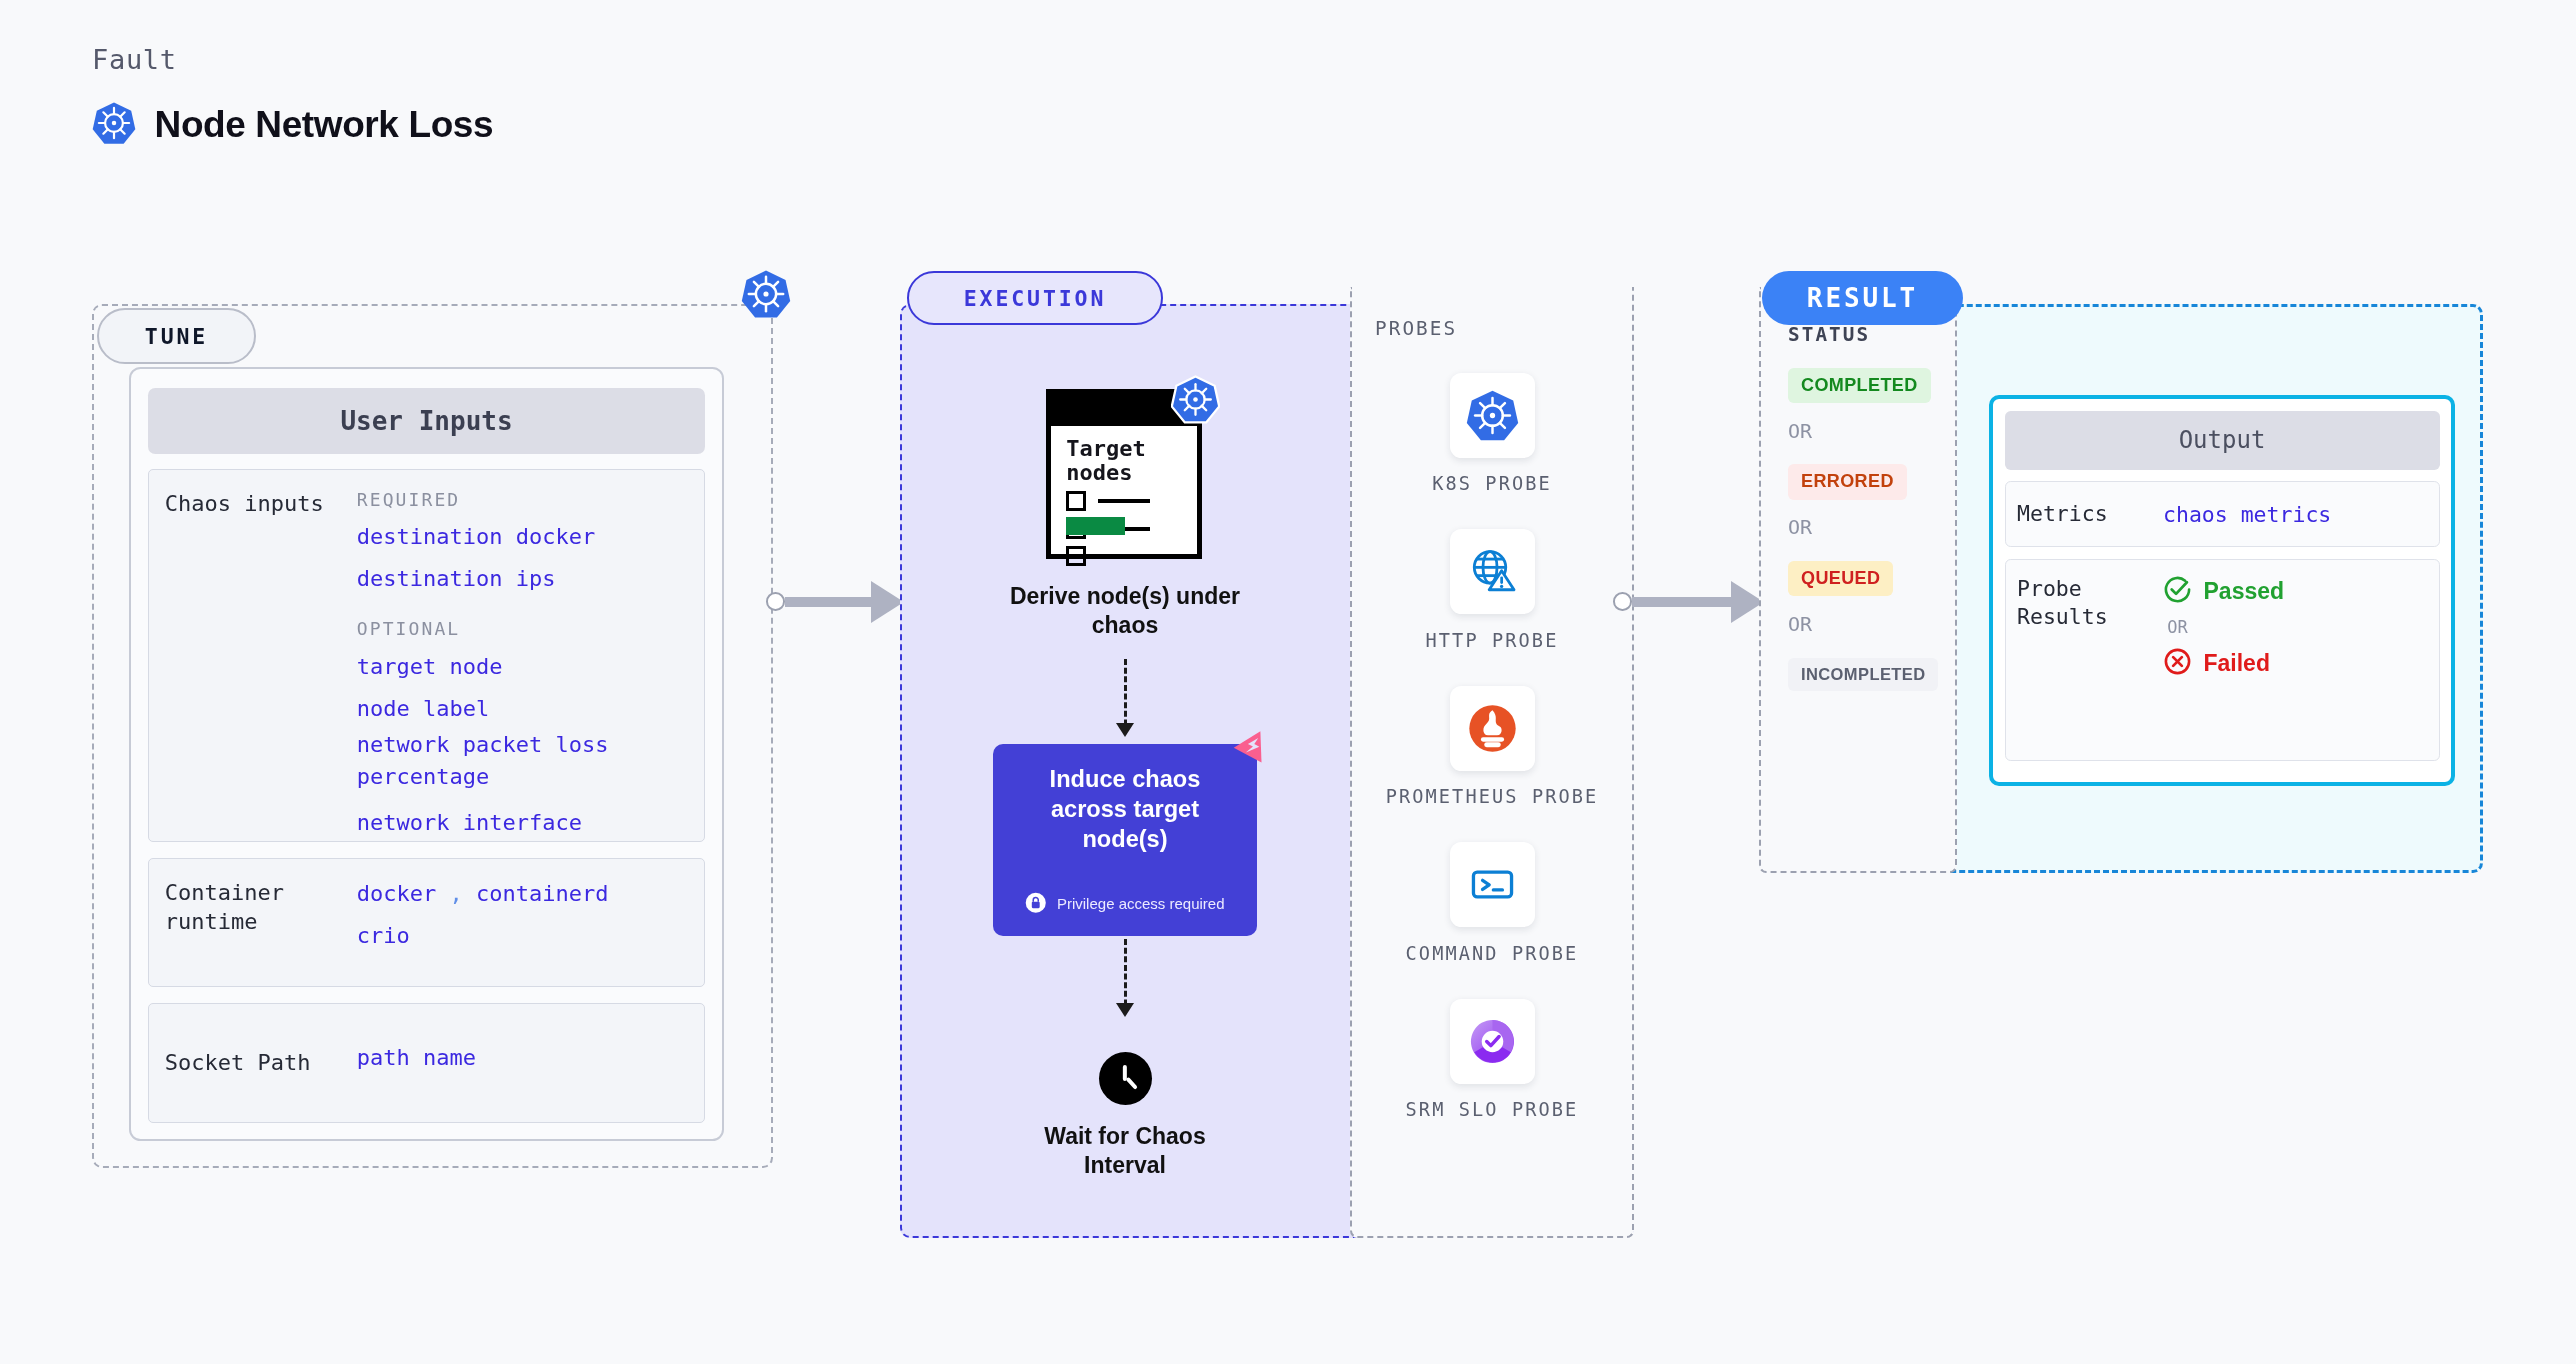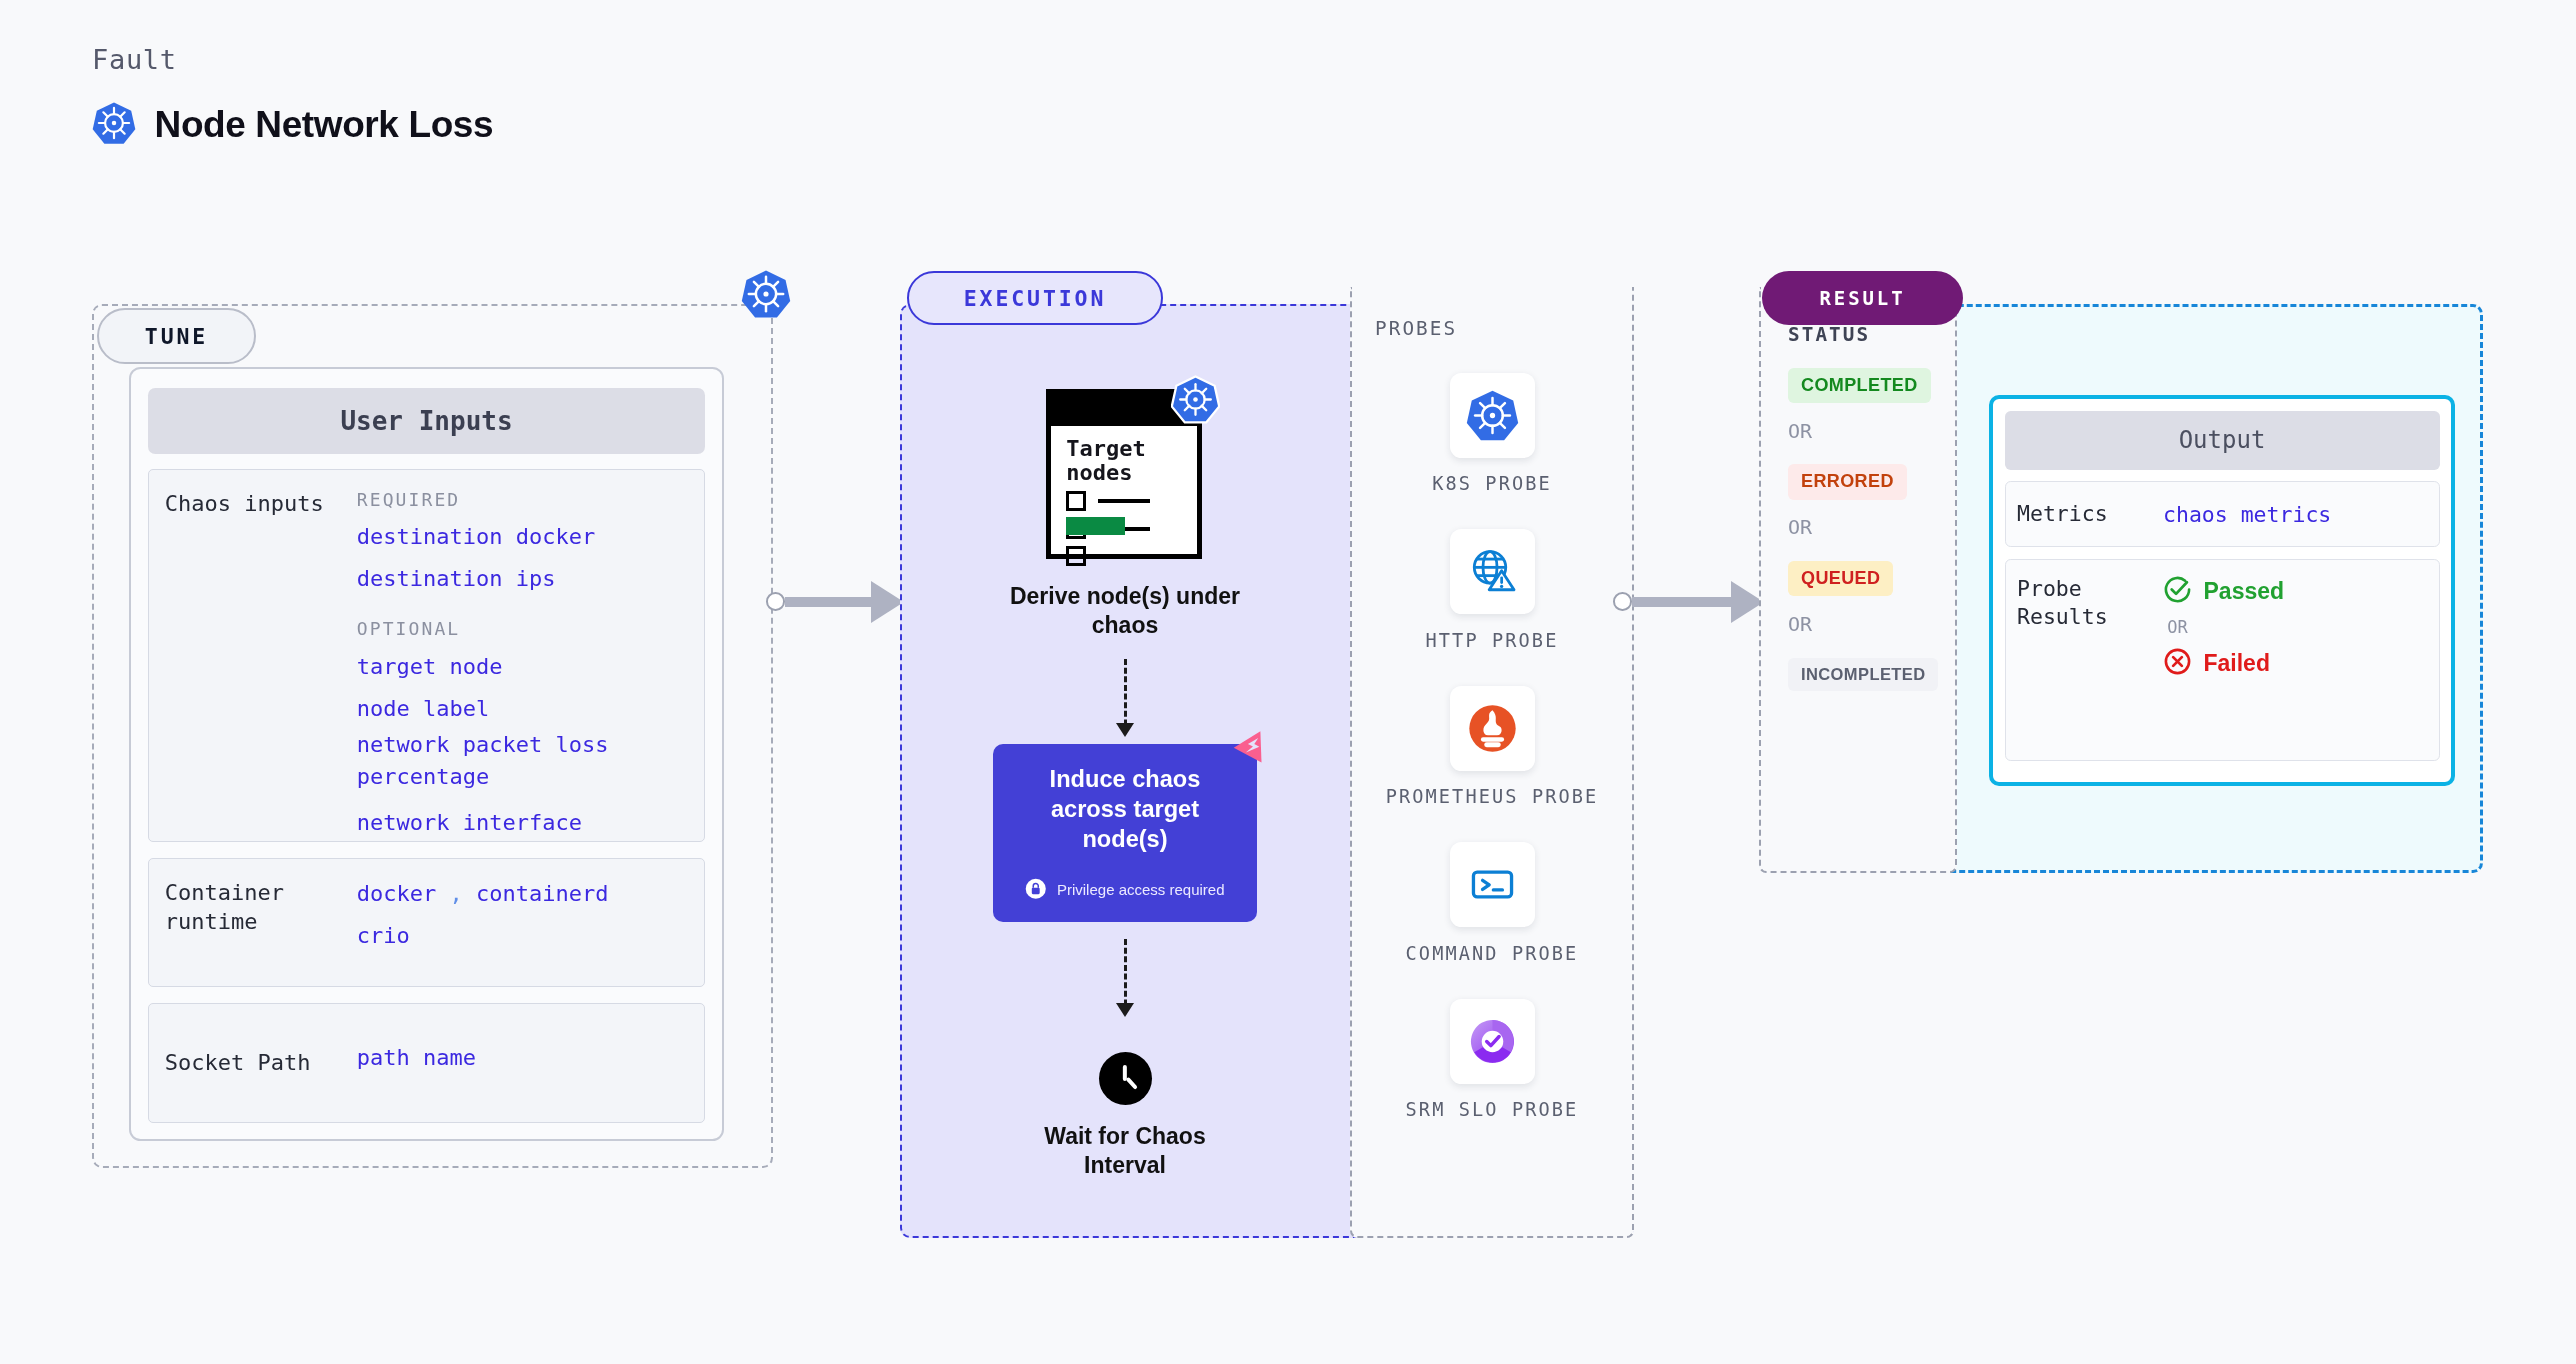--- a/index.html
+++ b/index.html
@@ -152,21 +152,21 @@
   .arrow-v .head {
     position: absolute; left: -7.2px; bottom: -2.9px;
     width: 0; height: 0;
     border-left: 9.3px solid transparent; border-right: 9.3px solid transparent;
     border-top: 14.3px solid #1b1b1b;
   }
 
   #chaos-box {
     width: 264px; min-height: 176px; background: #4340d6; border-radius: 10px;
     display: flex; flex-direction: column; align-items: center; justify-content: center;
-    padding: 20px 15.8px; position: relative;
+    padding: 20px 15.8px; position: relative; gap: 14px;
   }
   #chaos-box-text {
     font-family: "Liberation Sans", sans-serif;
     font-weight: 700; font-size: 23.6px; color: #fff; text-align: center; line-height: 1.28;
   }
   #chaos-priv { display: flex; align-items: center; gap: 10px; margin-top: 23px; }
   #chaos-priv-text { font-family: "Liberation Sans", sans-serif; font-size: 15px; color: #eceaff; }
   #litmus-logo { position: absolute; right: -15.8px; top: -18.6px; width: 40px; height: 40px; }
 
   .clock { width: 53px; height: 53px; border-radius: 50%; background: #000; position: relative; }
@@ -180,21 +180,21 @@
   }
   #status-panel {
     position: absolute; left: 1759px; top: 287px; width: 198px; height: 586px;
     background: #f8f9fb;
     border-left: 2.1px dashed #9ca1b0; border-right: 2.1px dashed #9ca1b0;
     border-bottom: 2.1px dashed #9ca1b0; border-top: none;
     border-radius: 0 0 7.2px 7.2px;
   }
   #result-pill {
     left: 1762px; top: 271px; width: 201px; height: 54px;
-    background: #701a75; border: none; color: #fff; font-size: 19px;
+    background: #3b82f6; border: none; color: #fff; font-size: 26px;
   }
   #status-title {
     margin: 36px 0 0 27px;
     font-family: "DejaVu Sans Mono", monospace;
     font-size: 19.3px; color: #3f4455; letter-spacing: 2.1px; font-weight: 700;
   }
   .status-badge {
     margin: 21.5px 0 0 27px; display: inline-block; padding: 7.2px 13px;
     border-radius: 5.7px;
     font-family: "Liberation Sans", sans-serif;

